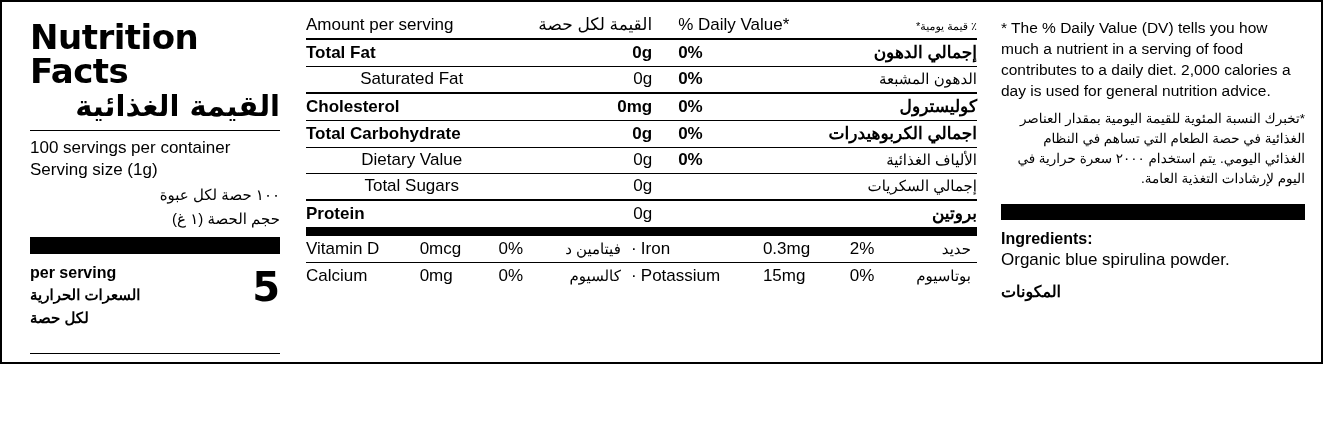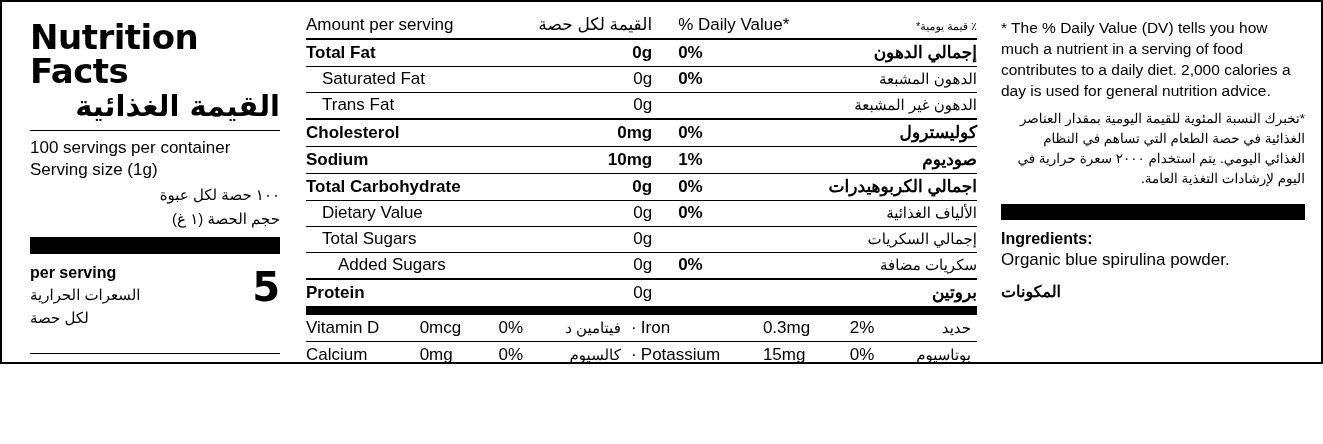--- a/index.html
+++ b/index.html
@@ -80,20 +80,21 @@
     font-size: 16px;
     font-weight: bold;
     margin-top: 2px;
   }
   .cal-left .cal-ar {
     font-size: 15px;
     direction: rtl;
     text-align: left;
     margin-top: 3px;
     line-height: 1.3;
+    font-weight: bold;
   }
   .cal-value {
     font-size: 40px;
     font-weight: bold;
     line-height: 0.95;
     font-family: "DejaVu Sans", sans-serif;
     padding-top: 6px;
   }
   .left-bottom-rule {
     border-top: 1px solid #000;
@@ -118,21 +119,21 @@
   .c-name { text-align: left; white-space: nowrap; }
   .c-amt  { text-align: right; white-space: nowrap; padding-right: 26px !important; }
   .c-dv   { text-align: left; white-space: nowrap; width: 78px; }
   .c-ar   { text-align: right; direction: rtl; white-space: nowrap; }
 
   .hdr td { font-size: 17px; padding-bottom: 4px; }
   .hdr .c-ar { font-size: 11px; }
   .hdr .c-amt { padding-right: 26px !important; }
 
   .b { font-weight: bold; margin-left: 48px; }
-  .indent1 { padding-left: 16px !important; }
+  .indent1 { padding-left: 16px !important; text-align: center; }
   .indent2 { padding-left: 32px !important; }
 
   .tr-thin td { border-top: 1px solid #000; }
   .tr-med td { border-top: 2px solid #000; }
 
   .ar-small { font-size: 15px; }
 
   
   table.vit {
     width: 100%;
@@ -240,40 +241,28 @@
           <td class="c-ar b">إجمالي الدهون</td>
         </tr>
 
         <tr class="tr-thin">
           <td class="c-name indent1">Saturated Fat</td>
           <td class="c-amt">0g</td>
           <td class="c-dv b">0%</td>
           <td class="c-ar ar-small">الدهون المشبعة</td>
         </tr>
 
-        <tr class="tr-thin">
-          <td class="c-name indent1">Trans Fat</td>
-          <td class="c-amt">0g</td>
-          <td class="c-dv"></td>
-          <td class="c-ar ar-small">الدهون غير المشبعة</td>
-        </tr>
 
         <tr class="tr-med">
           <td class="c-name b">Cholesterol</td>
           <td class="c-amt b">0mg</td>
           <td class="c-dv b">0%</td>
           <td class="c-ar b">كوليسترول</td>
         </tr>
 
-        <tr class="tr-thin">
-          <td class="c-name b">Sodium</td>
-          <td class="c-amt b">10mg</td>
-          <td class="c-dv b">1%</td>
-          <td class="c-ar b">صوديوم</td>
-        </tr>
 
         <tr class="tr-thin">
           <td class="c-name b">Total Carbohydrate</td>
           <td class="c-amt b">0g</td>
           <td class="c-dv b">0%</td>
           <td class="c-ar b">اجمالي الكربوهيدرات</td>
         </tr>
 
         <tr class="tr-thin">
           <td class="c-name indent1">Dietary Value</td>
@@ -282,26 +271,20 @@
           <td class="c-ar ar-small">الألياف الغذائية</td>
         </tr>
 
         <tr class="tr-thin">
           <td class="c-name indent1">Total Sugars</td>
           <td class="c-amt">0g</td>
           <td class="c-dv"></td>
           <td class="c-ar ar-small">إجمالي السكريات</td>
         </tr>
 
-        <tr class="tr-thin">
-          <td class="c-name indent2">Added Sugars</td>
-          <td class="c-amt">0g</td>
-          <td class="c-dv b">0%</td>
-          <td class="c-ar ar-small">سكريات مضافة</td>
-        </tr>
 
         <tr class="tr-med">
           <td class="c-name b">Protein</td>
           <td class="c-amt">0g</td>
           <td class="c-dv"></td>
           <td class="c-ar b">بروتين</td>
         </tr>
       </tbody>
     </table>
 

